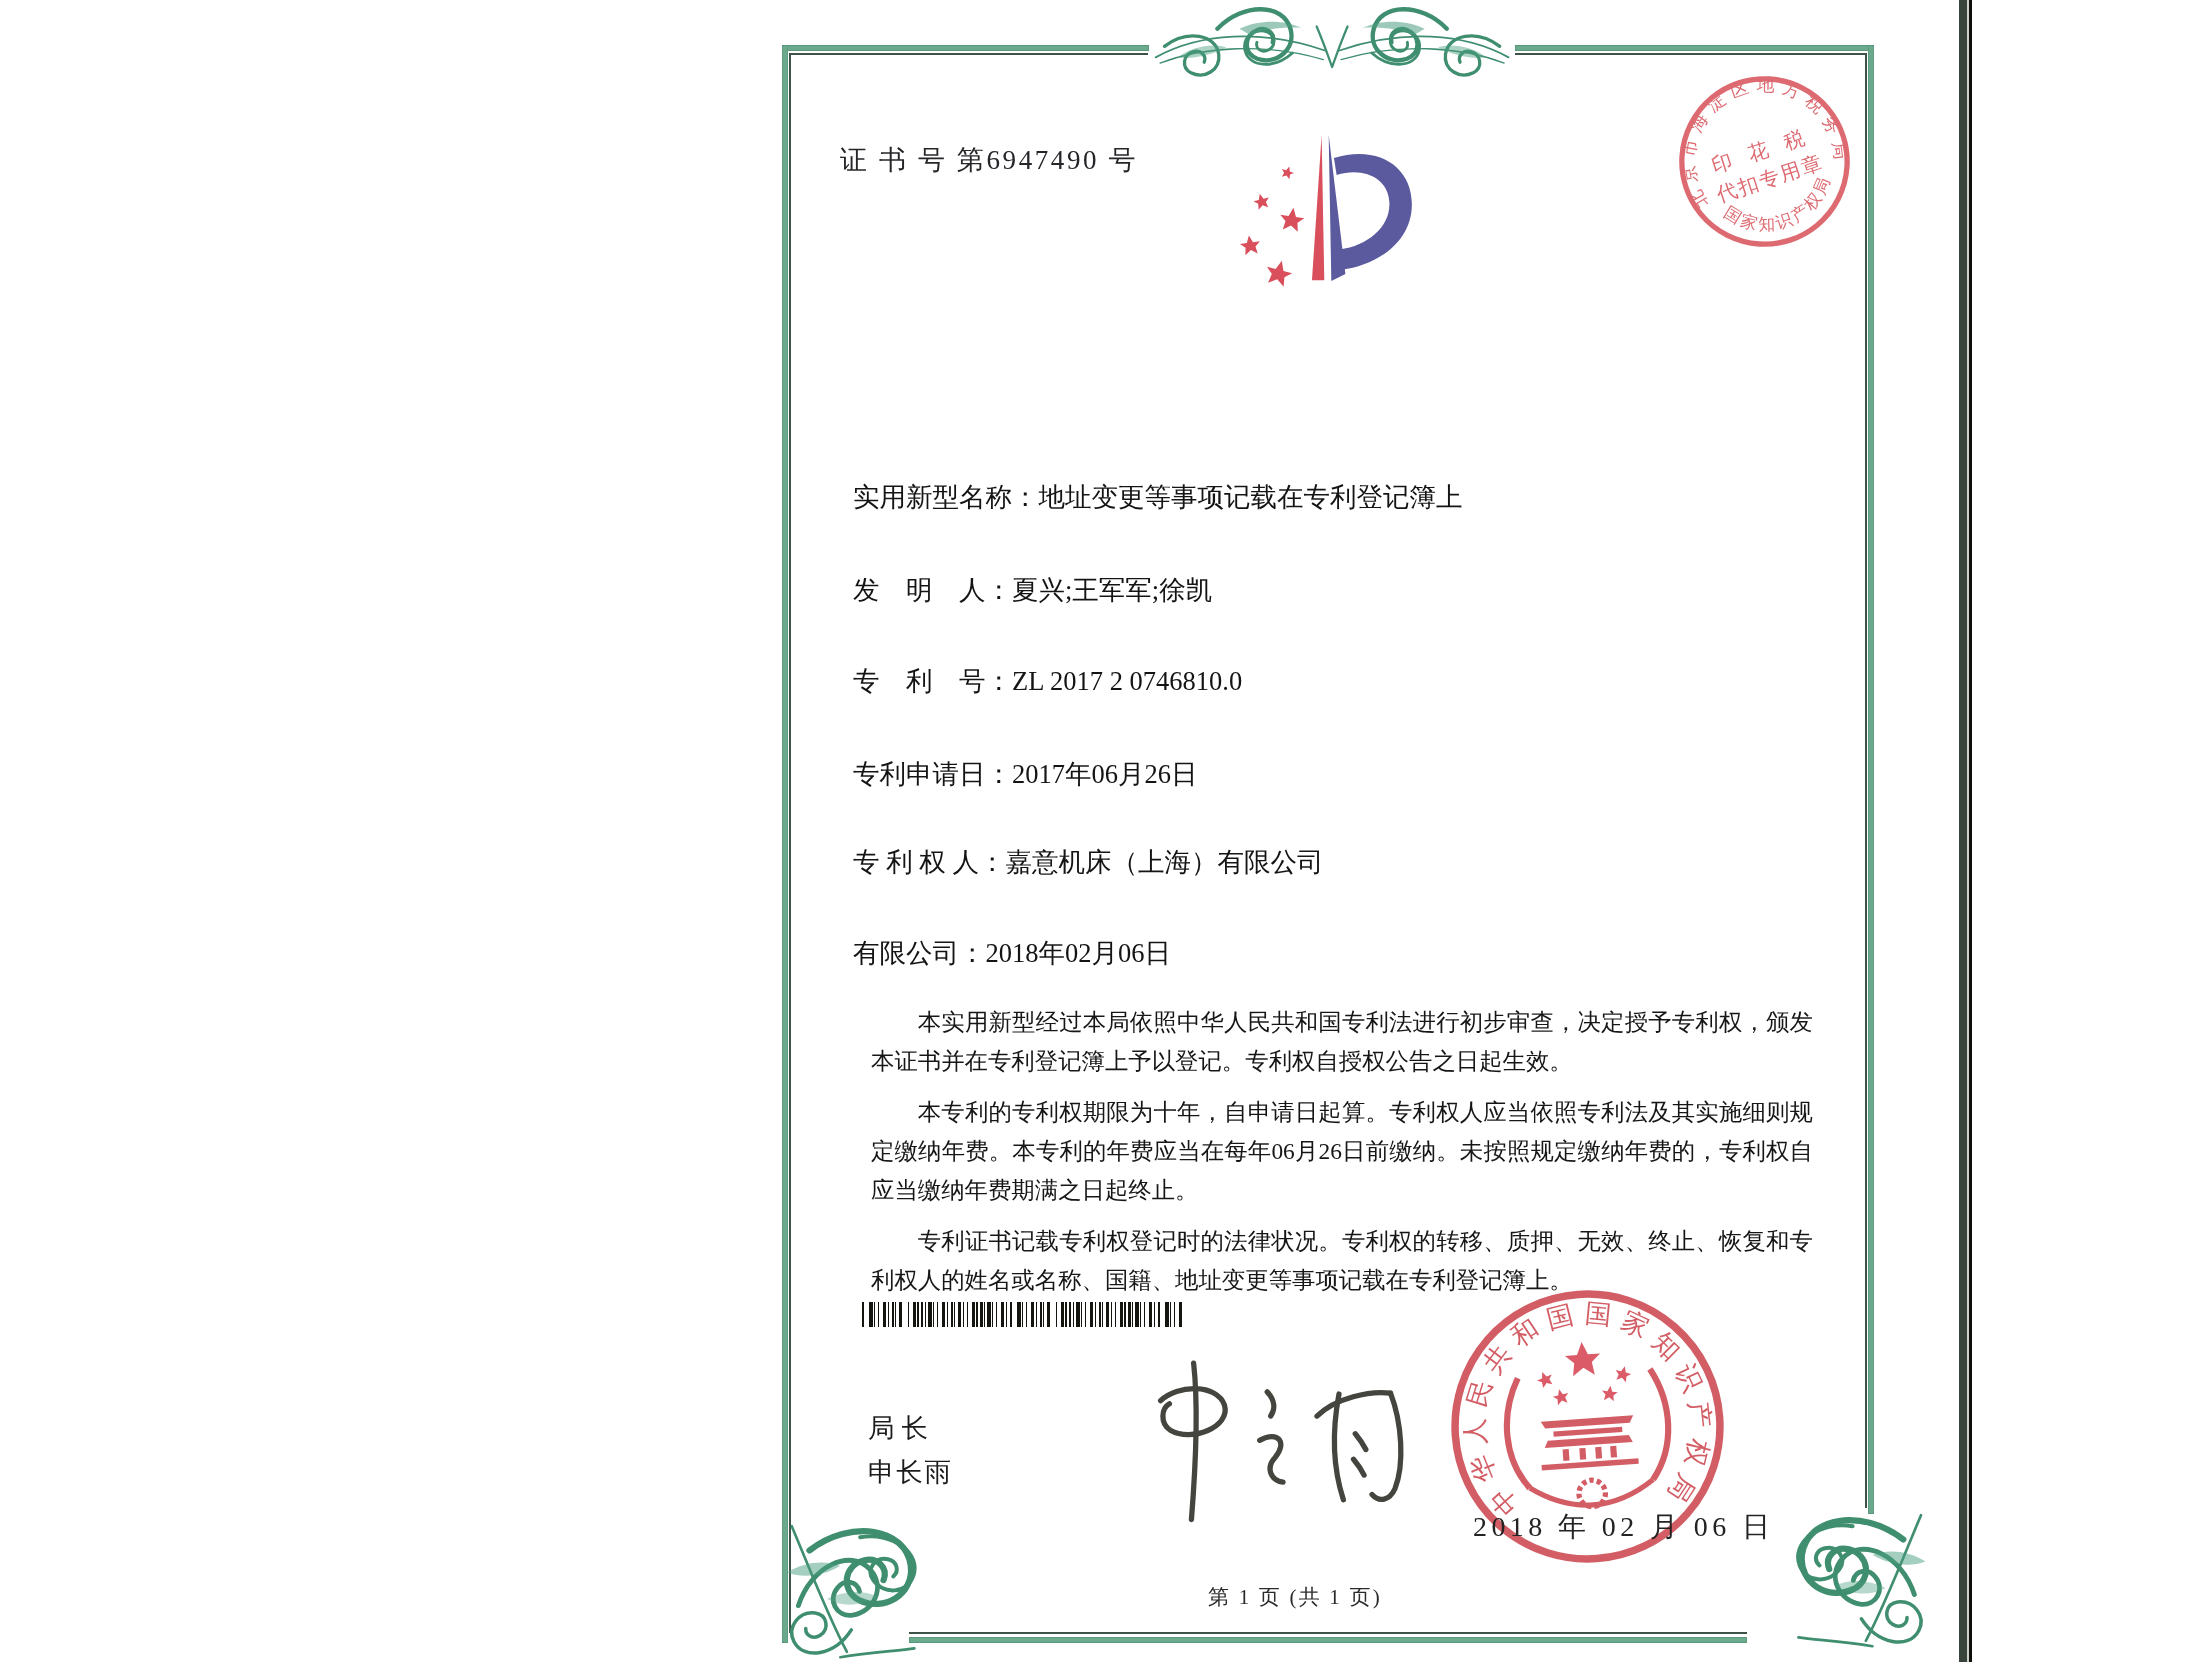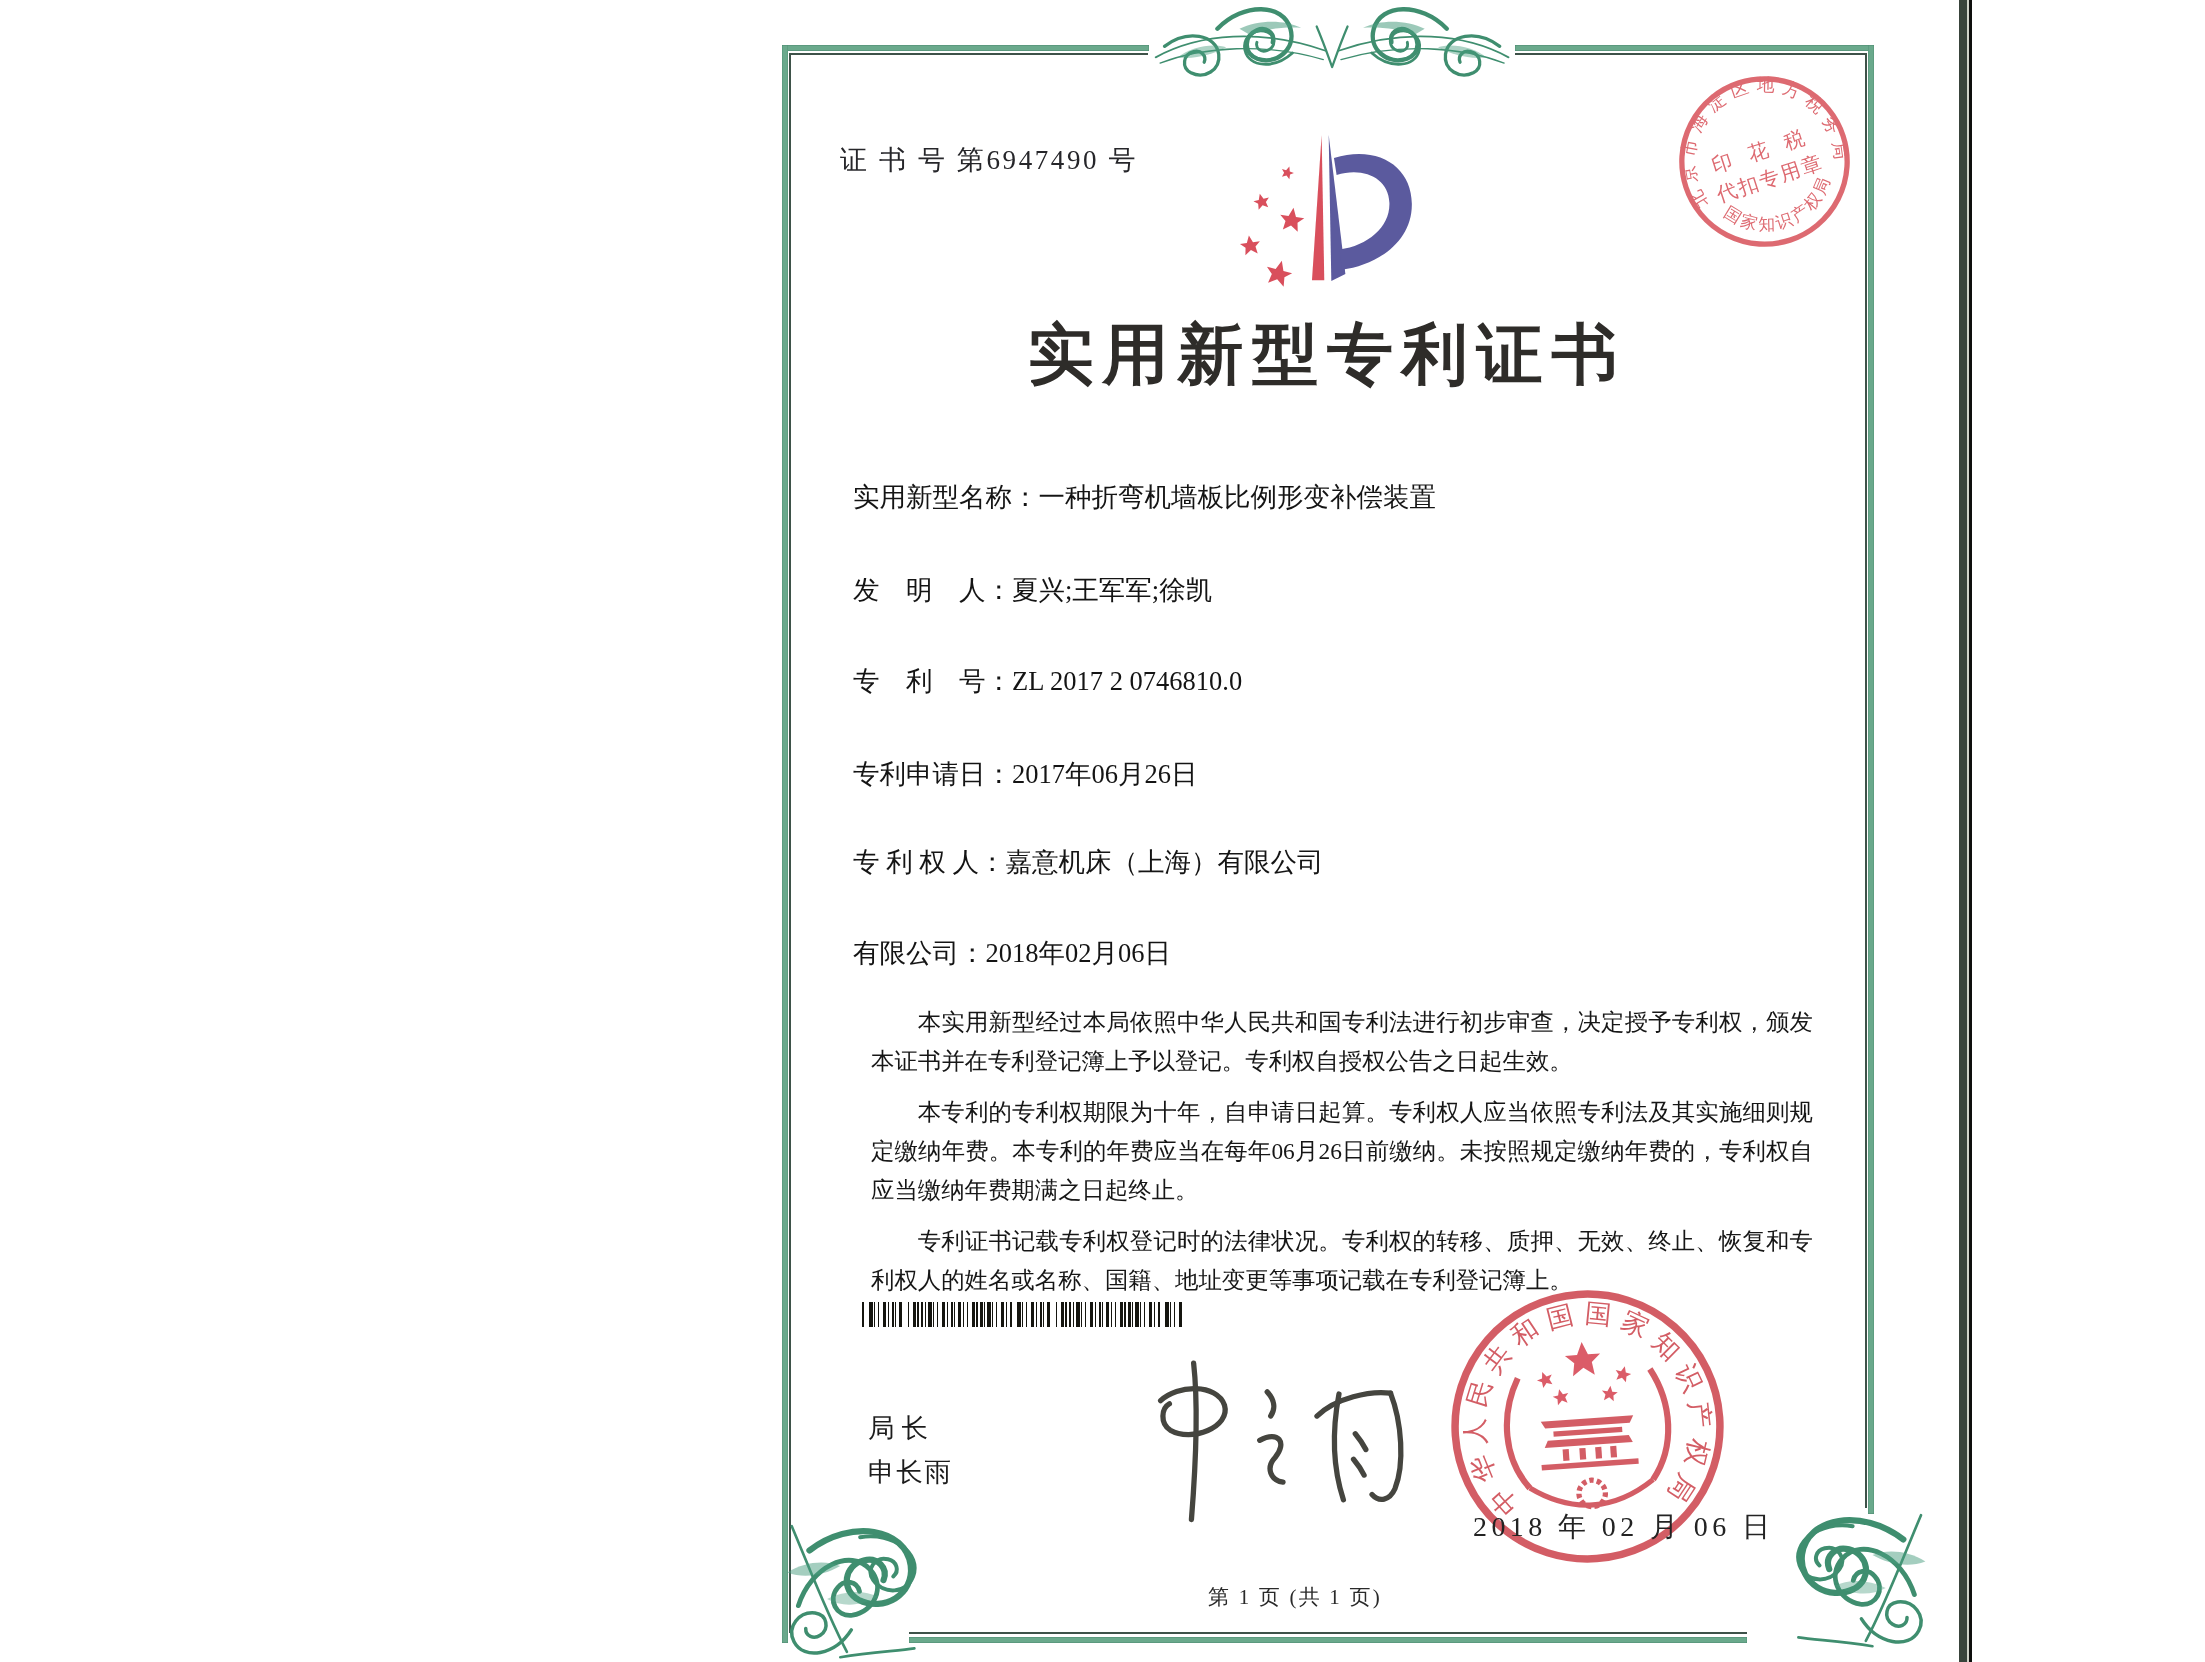--- a/index.html
+++ b/index.html
@@ -113,23 +113,22 @@
       </text>
       <path id="taxBottomArc" d="M -132,78 A 152,152 0 0 0 132,78" fill="none"></path>
       <text font-size="38" font-family="Liberation Serif, serif">
         <textPath href="#taxBottomArc" startOffset="10" textLength="300" lengthAdjust="spacing">国家知识产权局</textPath>
       </text>
       <text x="0" y="-10" text-anchor="middle" font-size="46" letter-spacing="14">印 花 税</text>
       <text x="0" y="56" text-anchor="middle" font-size="46" letter-spacing="4">代扣专用章</text>
     </g>
   </svg>
 
-  <div class="abs title">实用新型专利证书</div>
 
-  <div class="abs field" style="top:479px;"><span>实用新型名称：</span><span>一种折弯机墙板比例形变补偿装置</span></div>
+  <div class="abs field" style="top:479px;"><span>实用新型名称：</span><span>地址变更等事项记载在专利登记簿上</span></div>
   <div class="abs field" style="top:572px;"><span>发　明　人：</span><span>夏兴;王军军;徐凯</span></div>
   <div class="abs field" style="top:663px;text-align:center;"><span>专　利　号：</span><span>ZL 2017 2 0746810.0</span></div>
   <div class="abs field" style="top:756px;"><span>专利申请日：</span><span>2017年06月26日</span></div>
   <div class="abs field" style="top:844px;"><span>专 利 权 人：</span><span>嘉意机床（上海）有限公司</span></div>
   <div class="abs field" style="top:935px;"><span>有限公司：</span><span>2018年02月06日</span></div>
 
   <div class="abs paras">
     <p>本实用新型经过本局依照中华人民共和国专利法进行初步审查，决定授予专利权，颁发本证书并在专利登记簿上予以登记。专利权自授权公告之日起生效。</p>
     <p>本专利的专利权期限为十年，自申请日起算。专利权人应当依照专利法及其实施细则规定缴纳年费。本专利的年费应当在每年06月26日前缴纳。未按照规定缴纳年费的，专利权自应当缴纳年费期满之日起终止。</p>
     <p>专利证书记载专利权登记时的法律状况。专利权的转移、质押、无效、终止、恢复和专利权人的姓名或名称、国籍、地址变更等事项记载在专利登记簿上。</p>

